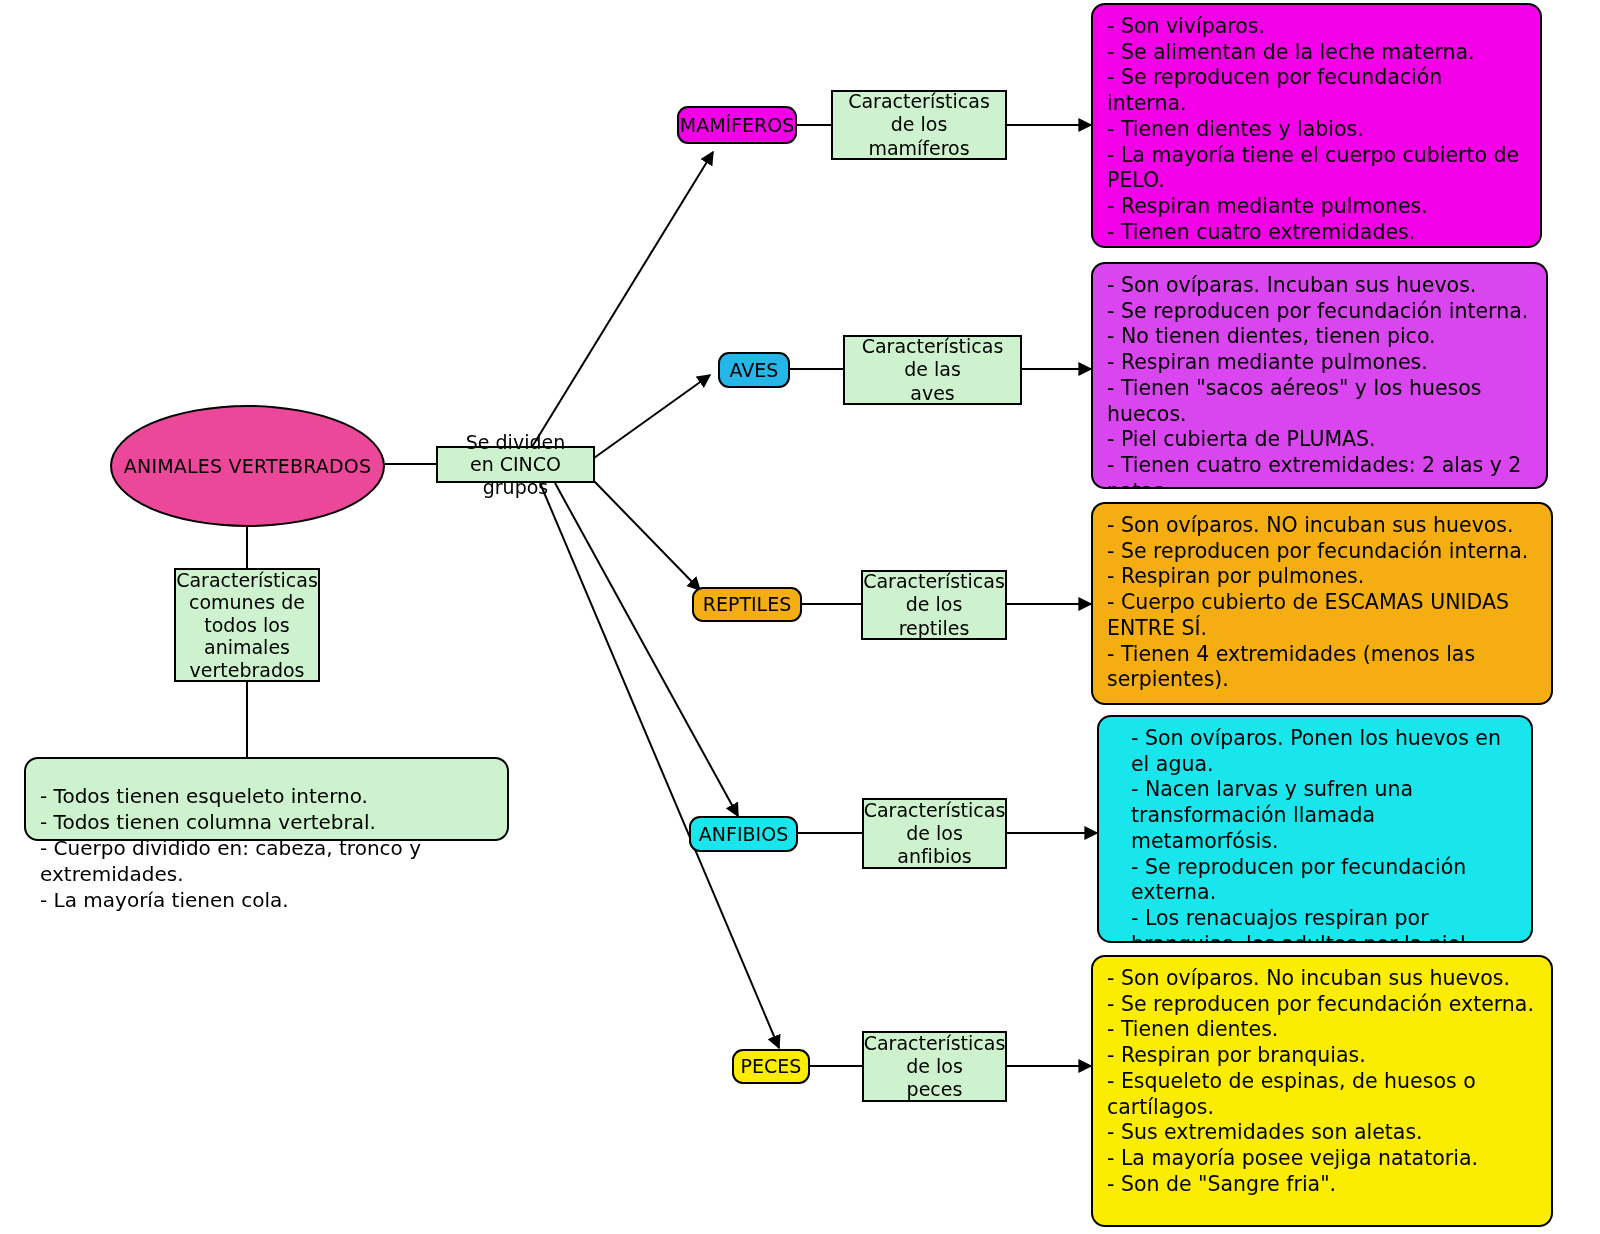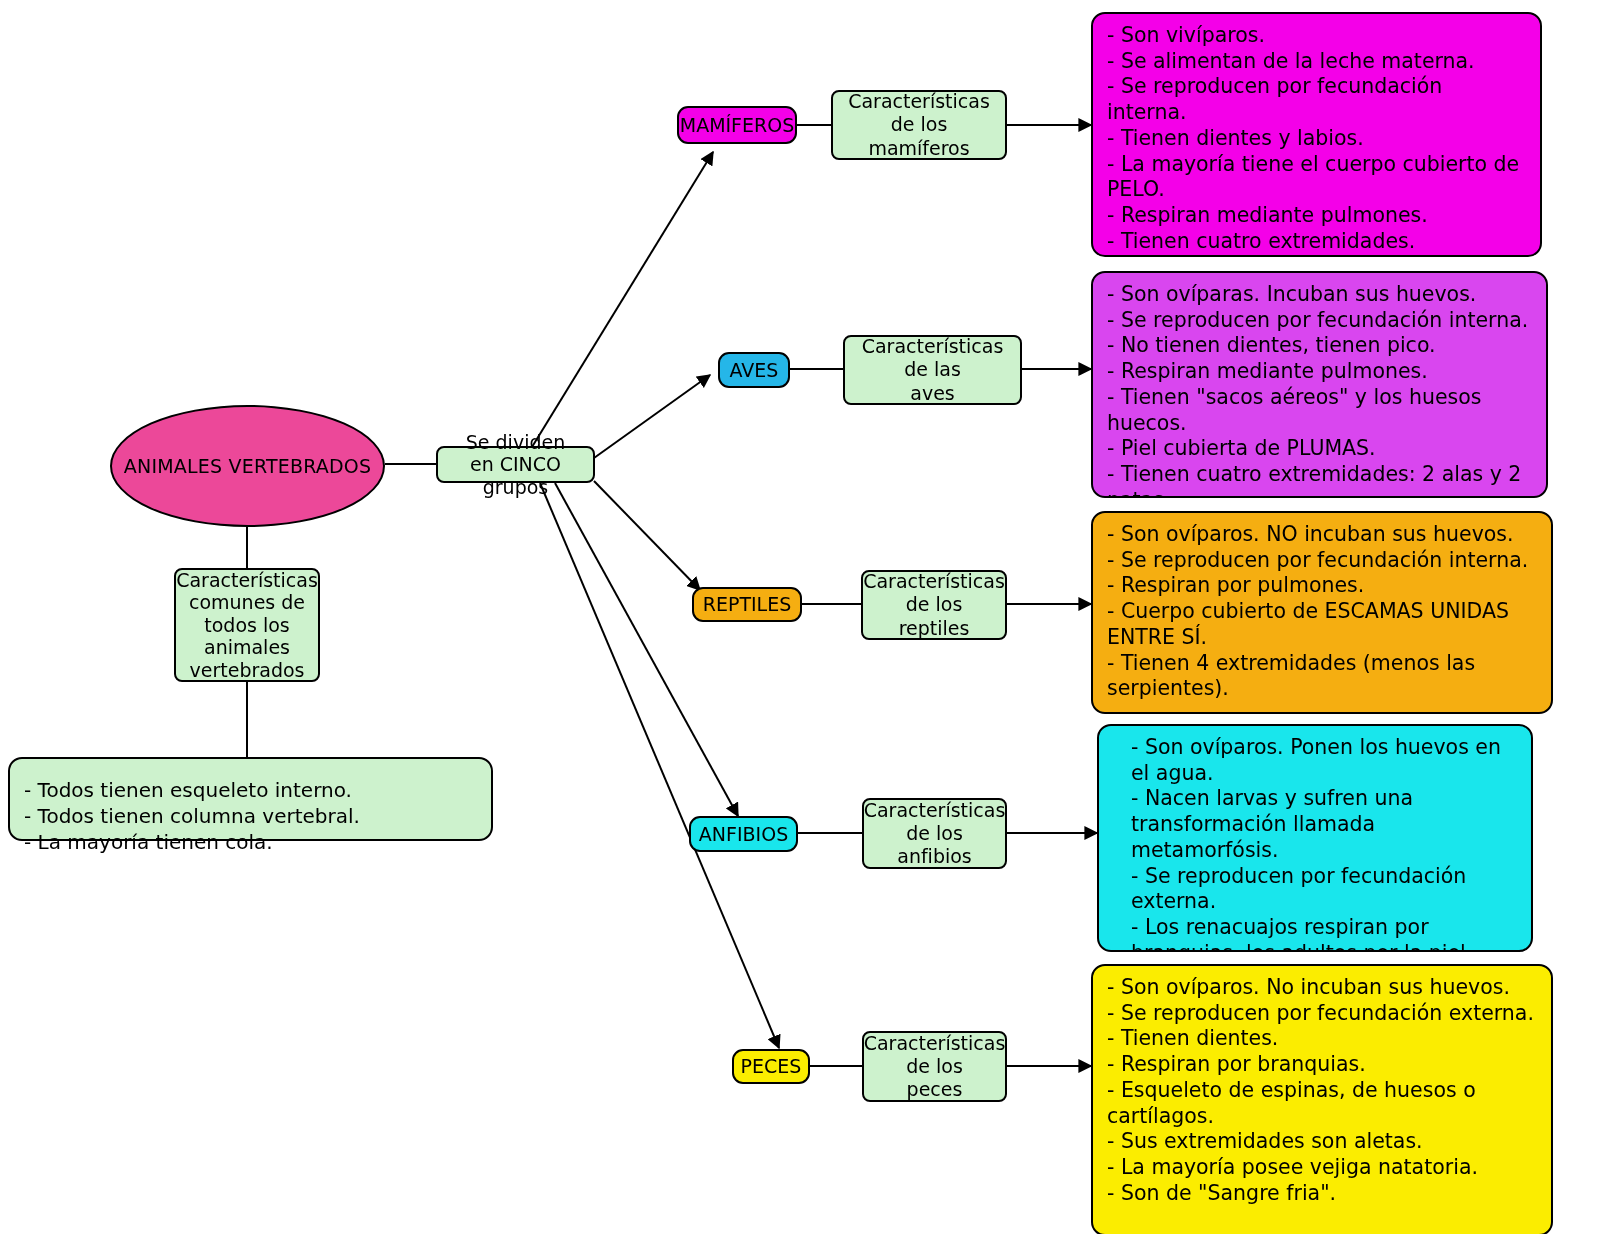--- a/index.html
+++ b/index.html
@@ -45,32 +45,33 @@
     border: 2px solid #000000;
     font-size: 19px;
     letter-spacing: .2px;
   }
 
   
   .green-box {
     background: #cdf2cd;
     font-size: 19px;
   }
-  .green-box.sharp { border-radius: 8px; }
+  .green-box.sharp { border-radius: 0; }
 
   
   .green-panel {
     background: #cdf2cd;
     border-radius: 14px;
     font-size: 20px;
     text-align: left;
     justify-content: flex-start;
     align-items: flex-start;
-    padding: 18px 14px 10px 14px;
+    padding: 24px 14px 10px 14px;
     line-height: 1.30;
+    margin-left: 16px;
   }
 
   
   .pill {
     border-radius: 11px;
     font-size: 19px;
     padding: 0 8px;
     white-space: nowrap;
   }
   .pill.mamiferos { background: #f400e8; }
@@ -83,21 +84,20 @@
   .detail {
     border-radius: 14px;
     text-align: left;
     justify-content: flex-start;
     align-items: flex-start;
     display: block;
     padding: 9px 12px 9px 14px;
     font-size: 20.5px;
     line-height: 1.255;
     overflow: hidden;
-    margin-top: 9px;
   }
   .detail.mamiferos { background: #f400e8; }
   .detail.aves      { background: #d946ef; }
   .detail.reptiles  { background: #f5ae11; }
   .detail.anfibios  { background: #19e6ec; }
   .detail.peces     { background: #fbed00; }
 
   .detail .li { white-space: normal; }
 
   .mid-box { font-size: 19px; line-height: 1.22; }
@@ -148,20 +148,21 @@
   </div>
 
   <div class="node green-box sharp" style="left:174px; top:568px; width:146px; height:114px;">
     <span class="ml">Características<br>comunes de<br>todos los<br>animales<br>vertebrados</span>
   </div>
 
   <div class="node green-panel" style="left:8px; top:757px; width:485px; height:84px; border-radius:14px;">
     <div>
         <div class="li">- Todos tienen esqueleto interno.</div>
         <div class="li">- Todos tienen columna vertebral.</div>
+        <div class="li">- Cuerpo dividido en: cabeza, tronco y extremidades.</div>
         <div class="li">- La mayoría tienen cola.</div>
       </div>
   </div>
 
   <div class="node pill mamiferos" style="left:677px; top:106px; width:120px; height:38px;">
     <span>MAMÍFEROS</span>
   </div>
   <div class="node green-box sharp mid-box" style="left:831px; top:90px; width:176px; height:70px;">
     <span class="ml">Características<br>de los<br>mamíferos</span>
   </div>

